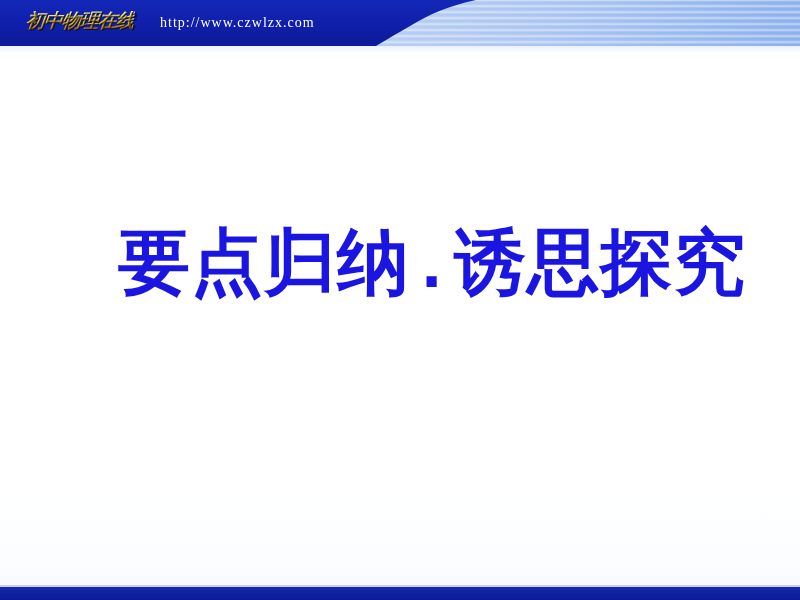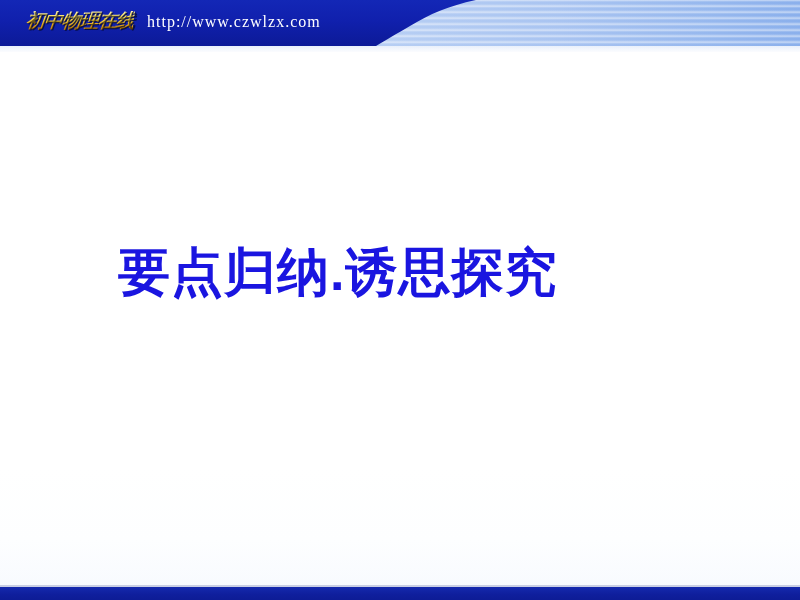--- a/index.html
+++ b/index.html
@@ -97,35 +97,35 @@
     line-height: 1;
     color: #f5d94a;
     background: linear-gradient(to bottom, #fdf3b0 0%, #f7d84e 42%, #d99a18 78%, #b97a10 100%);
     -webkit-background-clip: text;
     background-clip: text;
     -webkit-text-fill-color: transparent;
     text-shadow: 1px 1px 0 rgba(0,0,0,0.55);
     transform: skewX(-6deg);
   }
   #brand-url {
-    margin-left: 13px;
+    margin-left: 26px;
     font-family: "Liberation Serif", serif;
-    font-size: 16px;
+    font-size: 14px;
     letter-spacing: 1.0px;
     color: #ffffff;
     line-height: 1;
   }
 
   
   #main-title {
     position: absolute;
     left: 118px;
-    top: 246px;
-    font-family: Liberation Sans, sans-serif;
-    font-size: 52px;
+    top: 232px;
+    font-family: Liberation Mono, monospace;
+    font-size: 72px;
     font-weight: bold;
     line-height: 1;
     letter-spacing: 1px;
     color: #1a15e0;
     white-space: nowrap;
   }
 
   
   #footer-divider {
     position: absolute;

